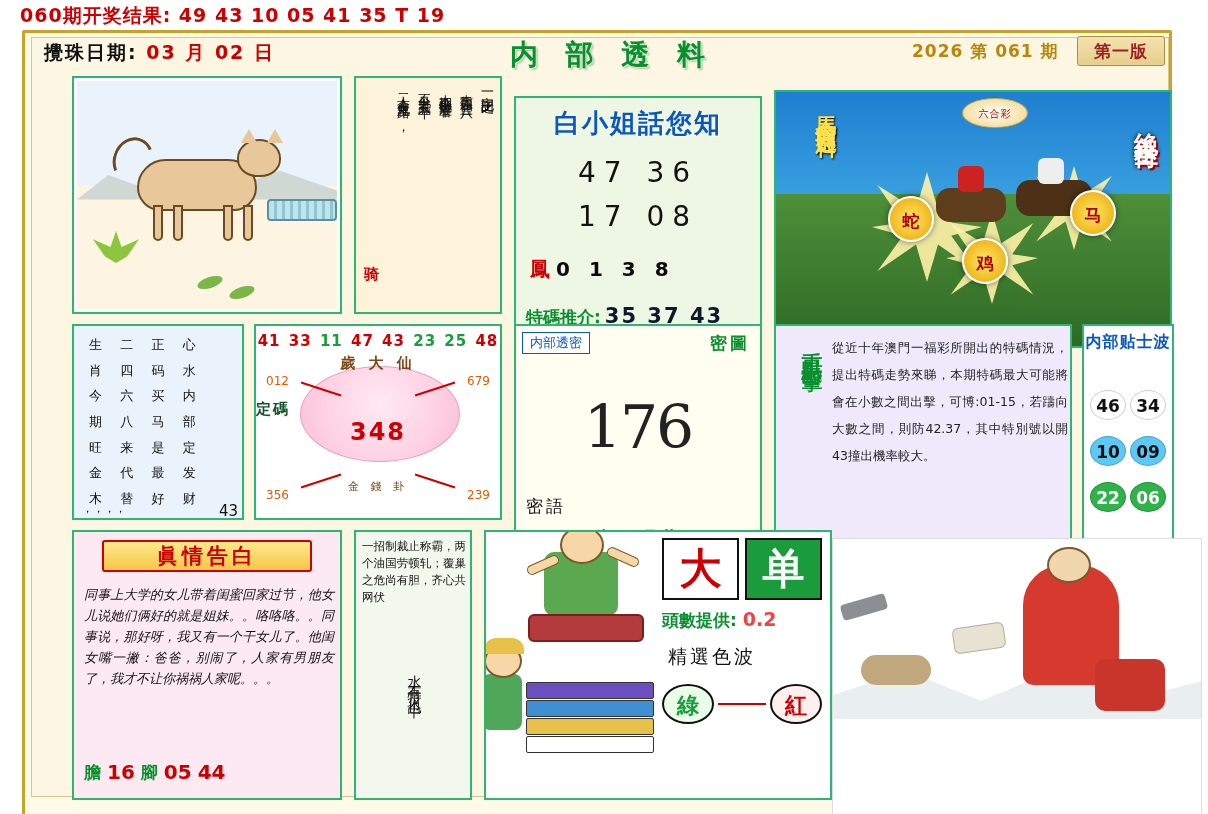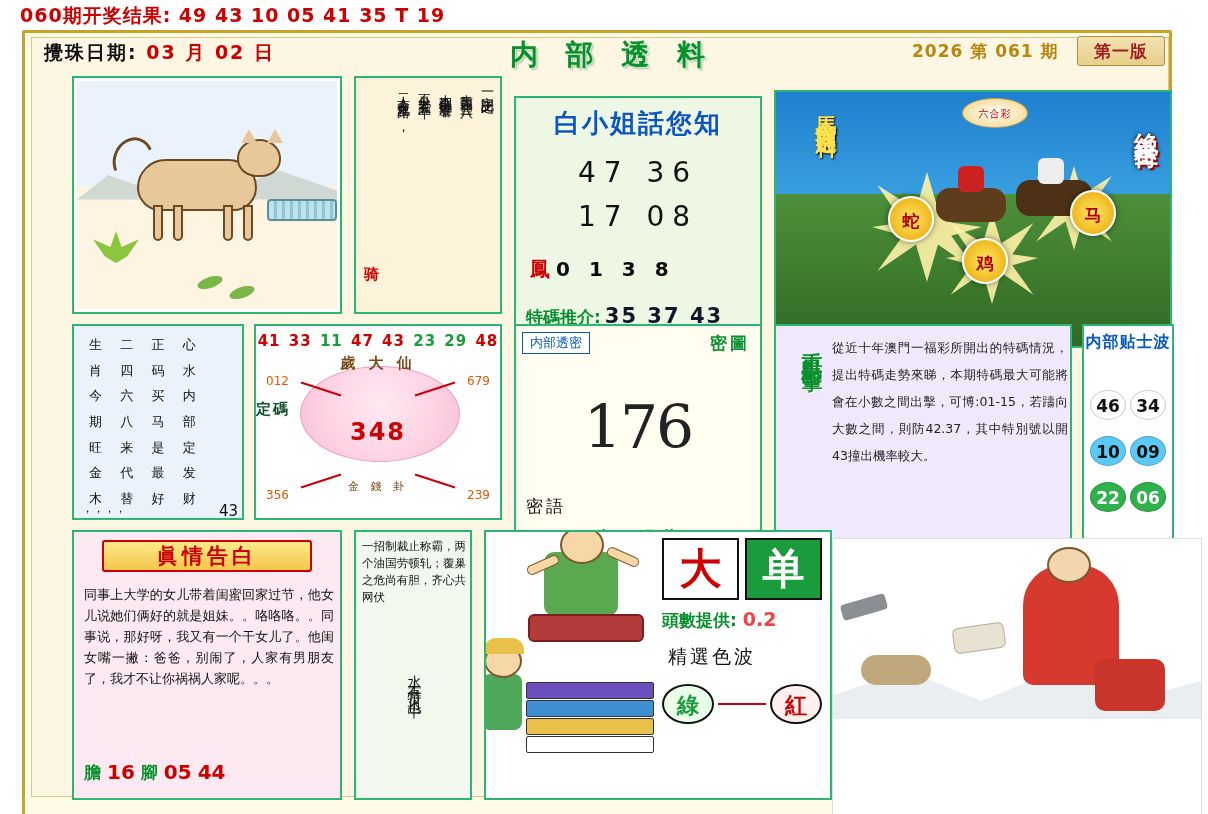--- a/index.html
+++ b/index.html
@@ -204,21 +204,21 @@
     text-align:center; line-height:30px; font-size:17px; font-weight:bold; color:#111;
     border:1px solid rgba(0,0,0,.2); }
 
   
   .conf-box { left:40px; top:492px; width:270px; height:270px;
     background:#fde9f2; border:2px solid #2bb673; }
   .conf-title { position:absolute; left:28px; top:8px; width:210px; height:32px;
     background:linear-gradient(#ffe98a,#f3c64a); border:2px solid #cc0000; border-radius:3px;
     color:#cc0000; font-size:21px; font-weight:bold; text-align:center; line-height:28px; letter-spacing:4px; }
   .conf-text { position:absolute; left:10px; top:52px; width:250px; height:140px;
-    font-size:13px; line-height:21px; color:#111; text-align:justify; }
+    font-size:13px; line-height:21px; color:#111; text-align:justify;font-style:italic; }
   .conf-foot { position:absolute; left:10px; bottom:14px; width:250px;
     display:flex; align-items:center; gap:6px; font-size:17px; }
   .conf-foot .lb { color:#0a8f2e; font-weight:bold; }
   .conf-foot .nb { color:#cc0000; font-weight:bold; font-size:20px; }
 
   
   .prov-box { left:322px; top:492px; width:118px; height:270px;
     background:#f3f8ee; border:2px solid #2bb673; }
   .prov-text { position:absolute; left:6px; top:6px; width:104px; height:120px;
     font-size:11.5px; line-height:17px; color:#111; text-align:justify; }
@@ -378,21 +378,21 @@
       </div>
 
       <div class="box fan-box">
         <div class="fan-nums">
           <span style="color:#cc0000">41</span>
           <span style="color:#cc0000">33</span>
           <span style="color:#1a9b3c">11</span>
           <span style="color:#cc0000">47</span>
           <span style="color:#cc0000">43</span>
           <span style="color:#1a9b3c">23</span>
-          <span style="color:#1a9b3c">29</span>
+          <span style="color:#1a9b3c">25</span>
           <span style="color:#cc0000">48</span>
         </div>
         <div class="fan-oval"></div>
         <div class="fan-top">歲 大 仙</div>
         <div class="fan-mid">定碼</div>
         <div class="fan-code">348</div>
         <div class="fan-bot">金 錢 卦</div>
         <div class="corner" style="left:10px;top:48px;">012</div>
         <div class="corner" style="right:10px;top:48px;">679</div>
         <div class="corner" style="left:10px;bottom:16px;">356</div>

